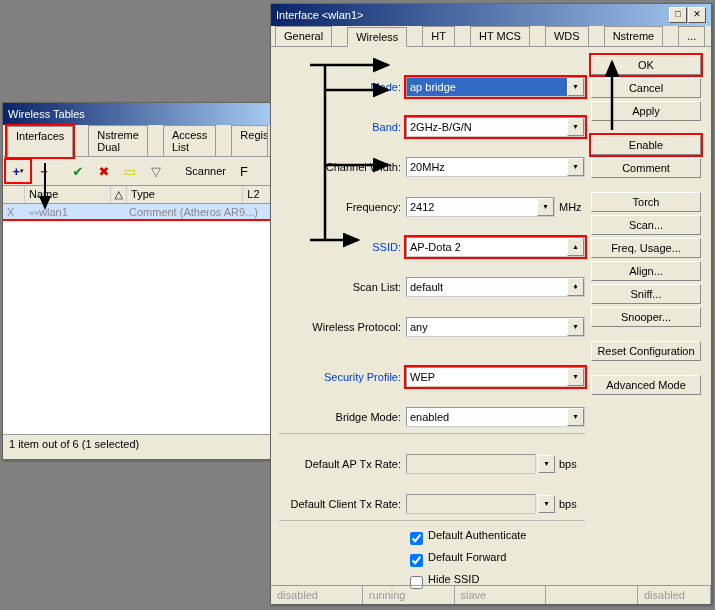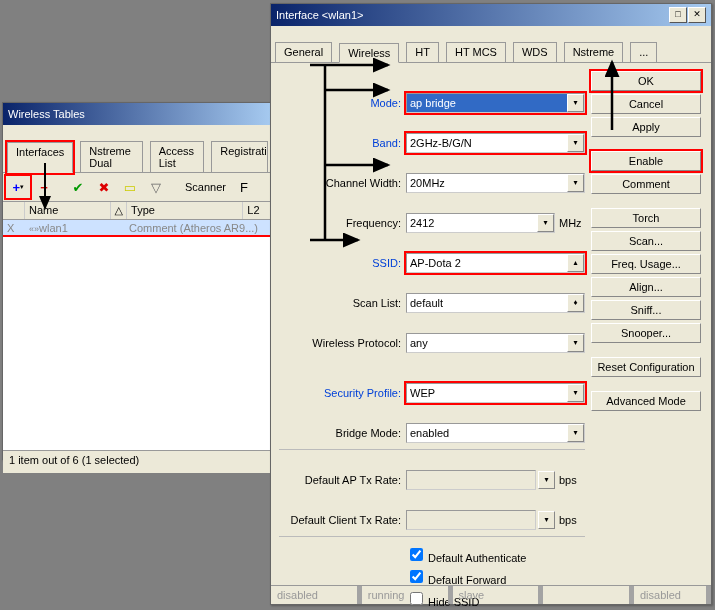--- a/index.html
+++ b/index.html
@@ -34,23 +34,23 @@
   .title-btn {
     width: 16px; height: 14px;
     background: #ece9d8;
     border: 1px solid #fff;
     border-right-color: #555; border-bottom-color: #555;
     font-size: 9px; text-align: center;
     line-height: 12px; color: #000;
   }
   .tabrow {
     display: flex;
-    padding: 16px 4px 0 4px;
+    padding: 0 4px 0 4px;
     border-bottom: 1px solid #999;
-    gap: 8px;
+    gap: 16px;
     font-size: 11px;
   }
   .tab {
     padding: 3px 8px;
     border: 1px solid #999;
     border-bottom: none;
     background: #ece9d8;
     margin-right: -1px;
     cursor: pointer;
   }
@@ -139,27 +139,27 @@
     align-items: center;
   }
   .list-row.sel { background: #cde2ff; }
   .status-bar {
     border-top: 1px solid #999;
     padding: 3px 6px; font-size: 11px; height: 16px;
     background: #ece9d8;
   }
   .sep { height: 6px; }
   .hr { border-top: 1px solid #bbb; margin: 6px 0 8px 0; }
-  .cb-row { display: flex; align-items: flex-end; margin-bottom: 3px; font-size: 11px; padding-left: 127px; }
+  .cb-row { display: flex; align-items: flex-start; margin-bottom: 3px; font-size: 11px; padding-left: 127px; }
   .cb { width: 13px; height: 13px; margin-right: 5px; }
   .status-slots {
     display: flex; border-top: 1px solid #999;
     height: 18px; font-size: 11px; color: #999;
   }
-  .slot { border-right: 5px solid #a3a3a3; padding: 2px 6px; flex: 1; display: flex; align-items: center; }
+  .slot { border-right: 1px solid #a3a3a3; padding: 2px 6px; flex: 1; display: flex; align-items: center; }
   svg.arrow { position: absolute; pointer-events: none; }
 </style>
 </head>
 <body>
 
 <div class="window" style="left:2px; top:102px; width:268px; height:356px;">
   <div class="titlebar">
     <span>Wireless Tables</span>
   </div>
   <div class="tabrow">

